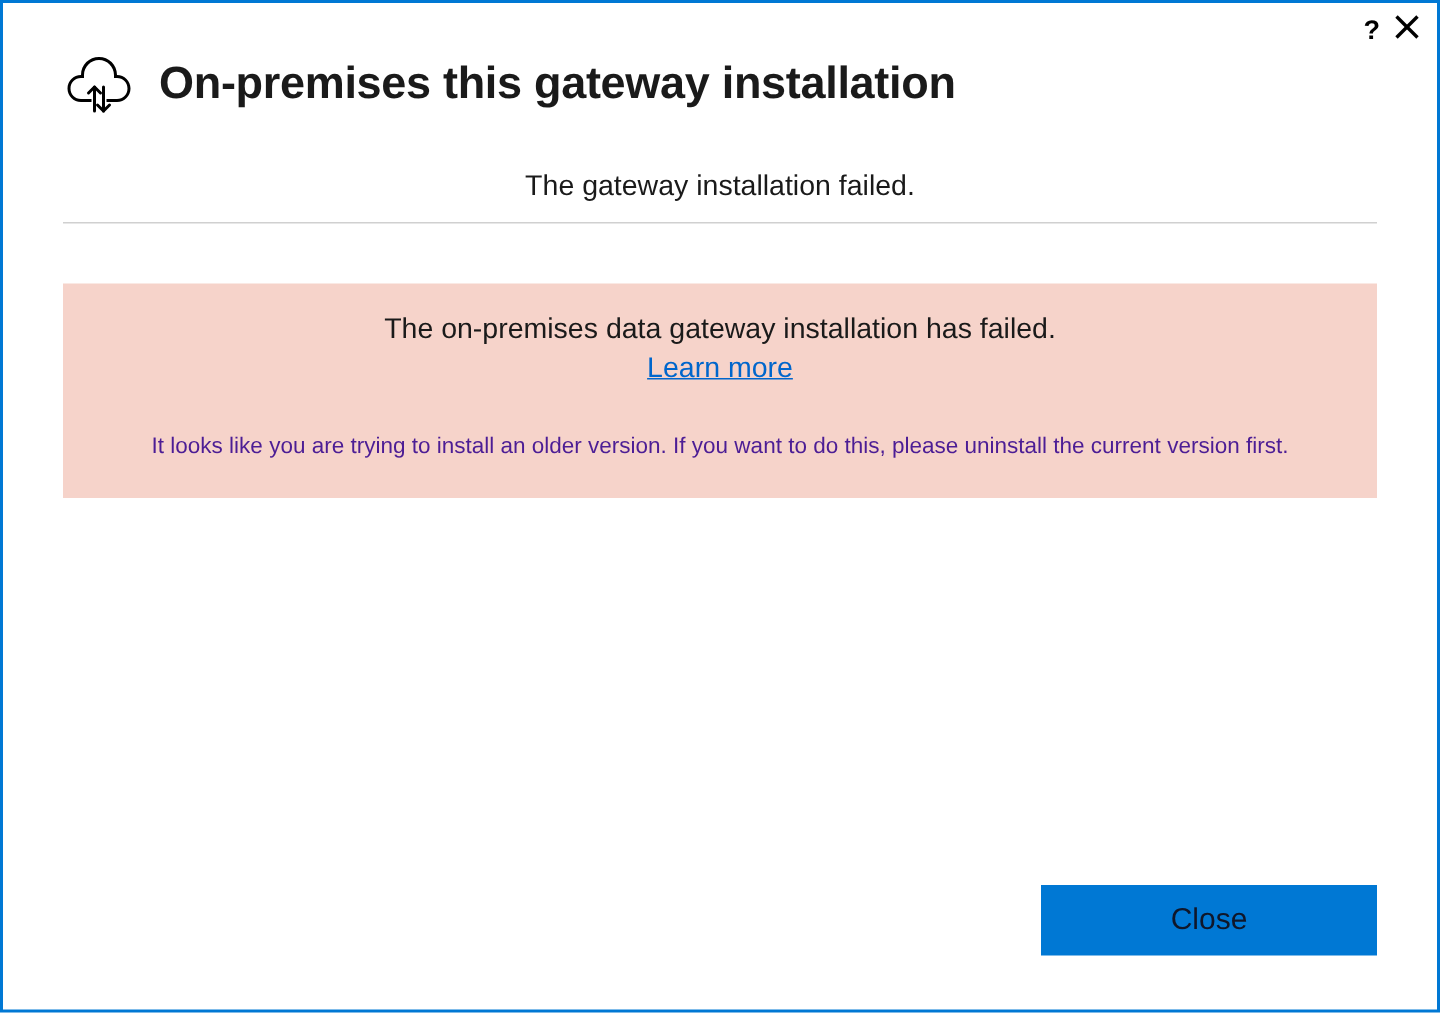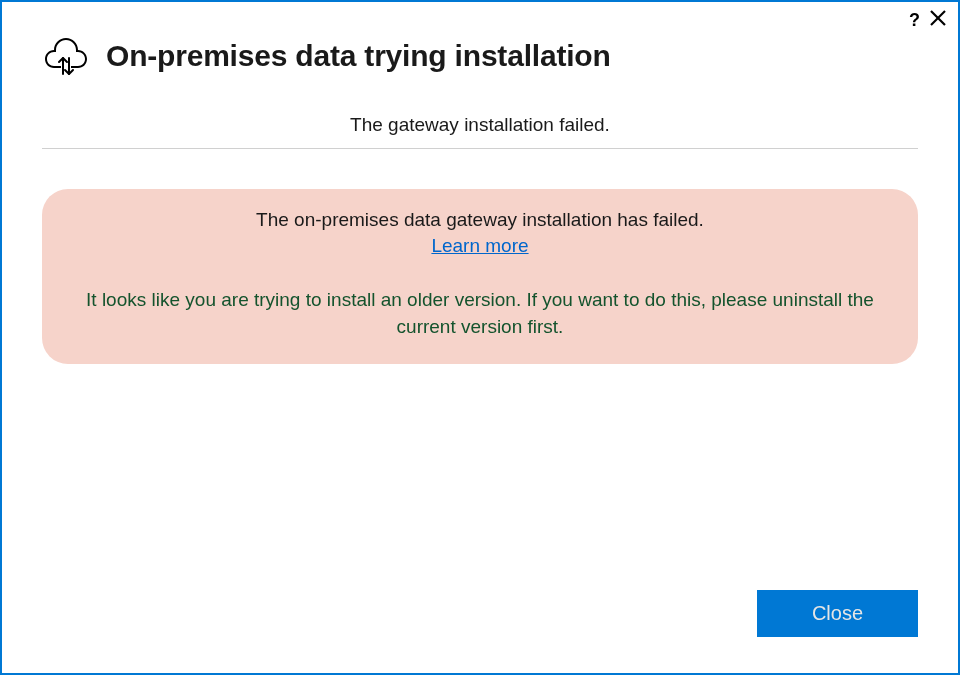--- a/index.html
+++ b/index.html
@@ -63,52 +63,51 @@
     .status-line {
       font-size: 19px;
       color: #1a1a1a;
       padding: 14px 0 12px 0;
       border-bottom: 1px solid #d0d0d0;
       margin-bottom: 40px;
     }
     .error-panel {
       background: #f6d3ca;
       padding: 20px 20px 24px 20px;
-      border-radius: 26px;
     }
     .error-title {
       font-size: 19px;
       color: #1a1a1a;
       margin-bottom: 4px;
     }
     .error-link {
       display: inline-block;
       font-size: 19px;
       color: #0066cc;
       text-decoration: underline;
       cursor: pointer;
       margin-bottom: 30px;
     }
     .error-detail {
-      font-size: 19px;
-      color: #14532d;
+      font-size: 15px;
+      color: #4c1d95;
       line-height: 1.4;
     }
     .footer {
       padding: 0 40px 36px 0;
       display: flex;
       justify-content: flex-end;
     }
     .close-button {
       background: #0078d4;
-      color: #e5e5e5;
+      color: #0f172a;
       border: none;
       font-size: 20px;
       padding: 12px 0;
-      width: 161px;
+      width: 224px;
       cursor: pointer;
       font-family: inherit;
     }
   </style>
 </head>
 <body>
 
 <div class="dialog">
 
   <div class="titlebar-controls">
@@ -126,21 +125,21 @@
       <svg viewBox="0 0 48 48">
         <path d="M36 18c0-7-5.5-12-12-12S12 11 12 18c-5 0-9 4-9 9s4 9 9 9h7v-2h-7c-4 0-7-3-7-7s3-7 7-7h2v-2c0-5.5 4.5-10 10-10s10 4.5 10 10v2h2c4 0 7 3 7 7s-3 7-7 7h-7v2h7c5 0 9-4 9-9s-4-9-9-9z" fill="#000"></path>
         <g stroke="#000" stroke-width="2" fill="none" stroke-linecap="round" stroke-linejoin="round">
           <line x1="21" y1="26" x2="21" y2="42"></line>
           <polyline points="17,30 21,26 25,30"></polyline>
           <line x1="27" y1="26" x2="27" y2="42"></line>
           <polyline points="23,38 27,42 31,38"></polyline>
         </g>
       </svg>
     </span>
-    <h1>On-premises data trying installation</h1>
+    <h1>On-premises this gateway installation</h1>
   </div>
 
   <div class="content">
     <div class="status-line">The gateway installation failed.</div>
 
     <div class="error-panel">
       <div class="error-title">The on-premises data gateway installation has failed.</div>
       <a class="error-link">Learn more</a>
       <div class="error-detail">It looks like you are trying to install an older version. If you want to do this, please uninstall the current version first.</div>
     </div>

